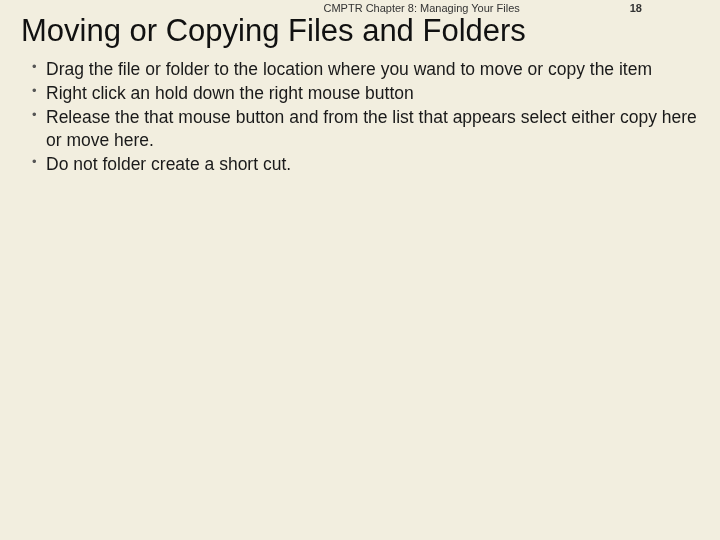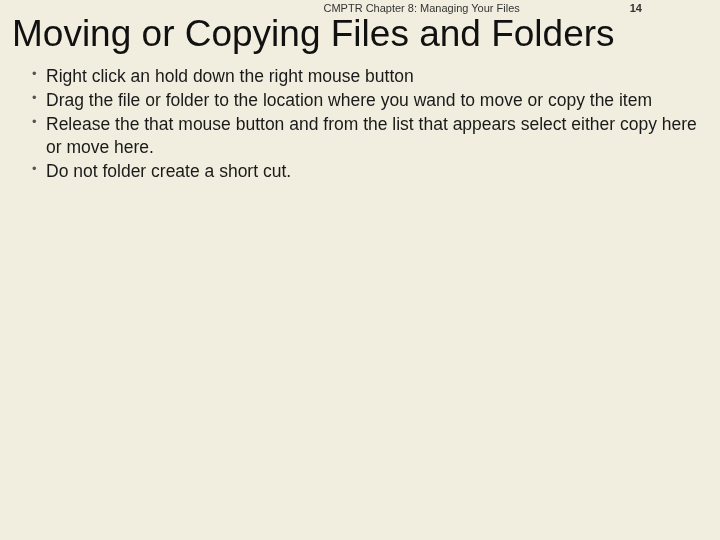--- a/index.html
+++ b/index.html
@@ -27,23 +27,23 @@
     gap: 110px;
     padding-right: 60px;
     padding-top: 2px;
     font-size: 11px;
     color: #333;
   }
   .header-row .pg {
     font-weight: bold;
   }
   .title {
-    font-size: 37px;
+    font-size: 31px;
     font-weight: normal;
-    margin: 0 0 10px 8px;
+    margin: 0 0 10px 17px;
     line-height: 1.1;
     color: #111;
   }
   ul.main {
     list-style: none;
     margin: 0;
     padding: 0 6px 0 14px;
   }
   ul.main > li {
     position: relative;
@@ -81,26 +81,26 @@
     color: #555;
   }
 </style>
 </head>
 <body>
 
 <div class="slide">
 
   <div class="header-row">
     <span>CMPTR Chapter 8: Managing Your Files</span>
-    <span class="pg">14</span>
+    <span class="pg">18</span>
   </div>
 
   <h1 class="title">Moving or Copying Files and Folders</h1>
 
 
   <ul class="sub">
+    <li>Drag the file or folder to the location where you wand to move or copy the item</li>
     <li>Right click an hold down the right mouse button</li>
-    <li>Drag the file or folder to the location where you wand to move or copy the item</li>
     <li>Release the that mouse button and from the list that appears select either copy here or move here.</li>
     <li>Do not folder create a short cut.</li>
   </ul>
 
 </div>
 
 </body></html>

